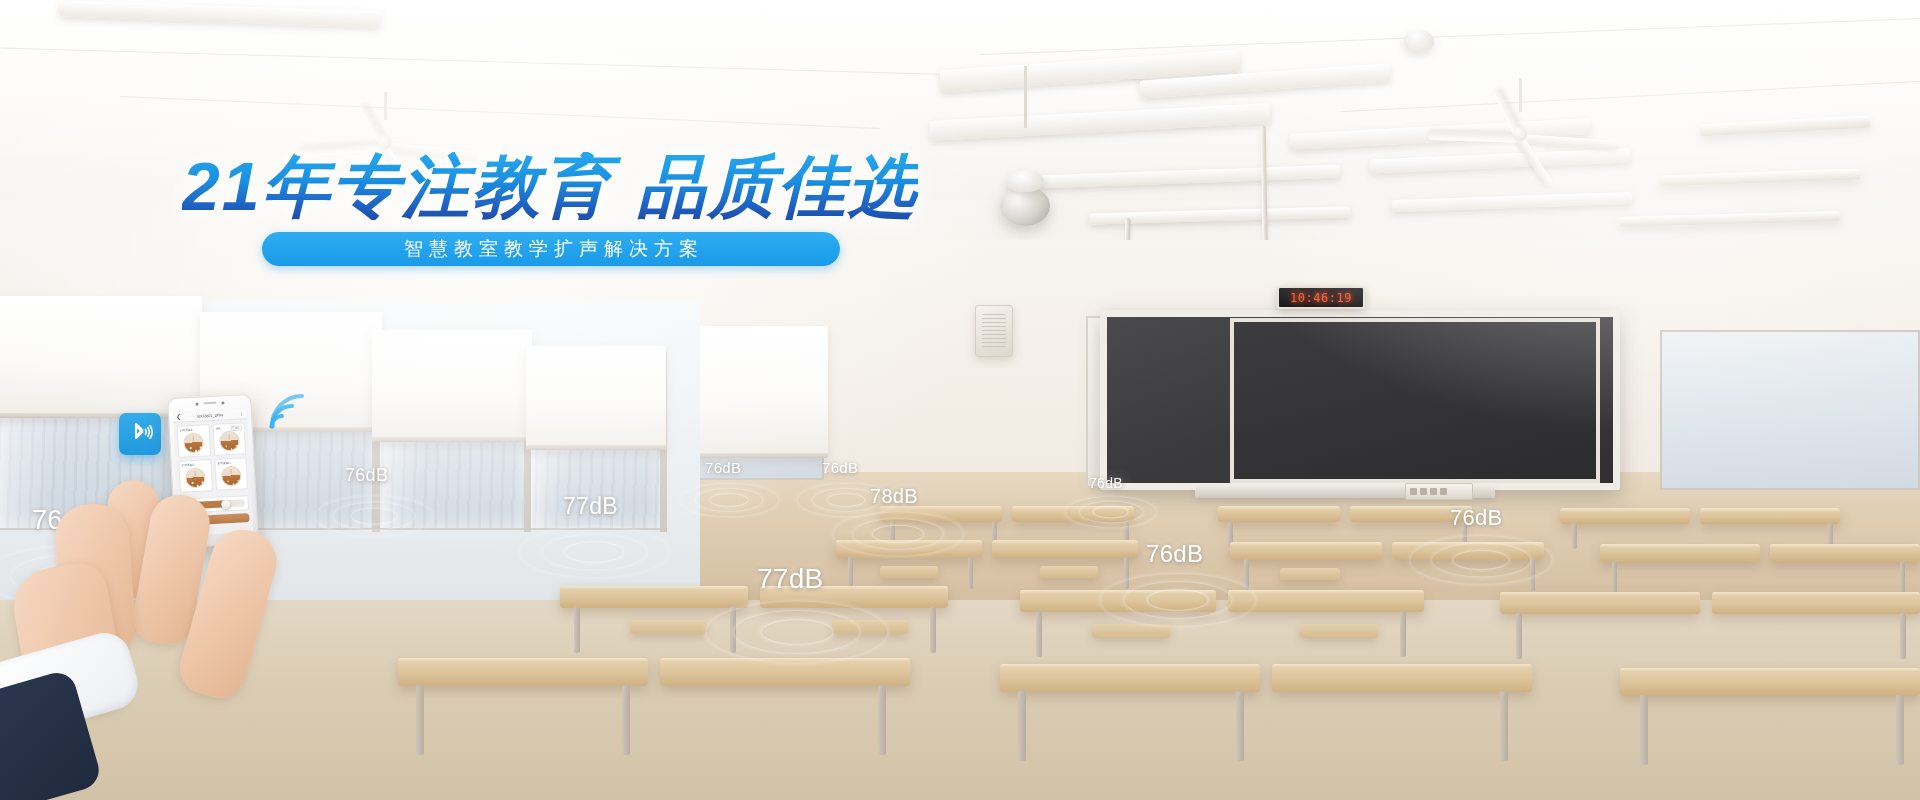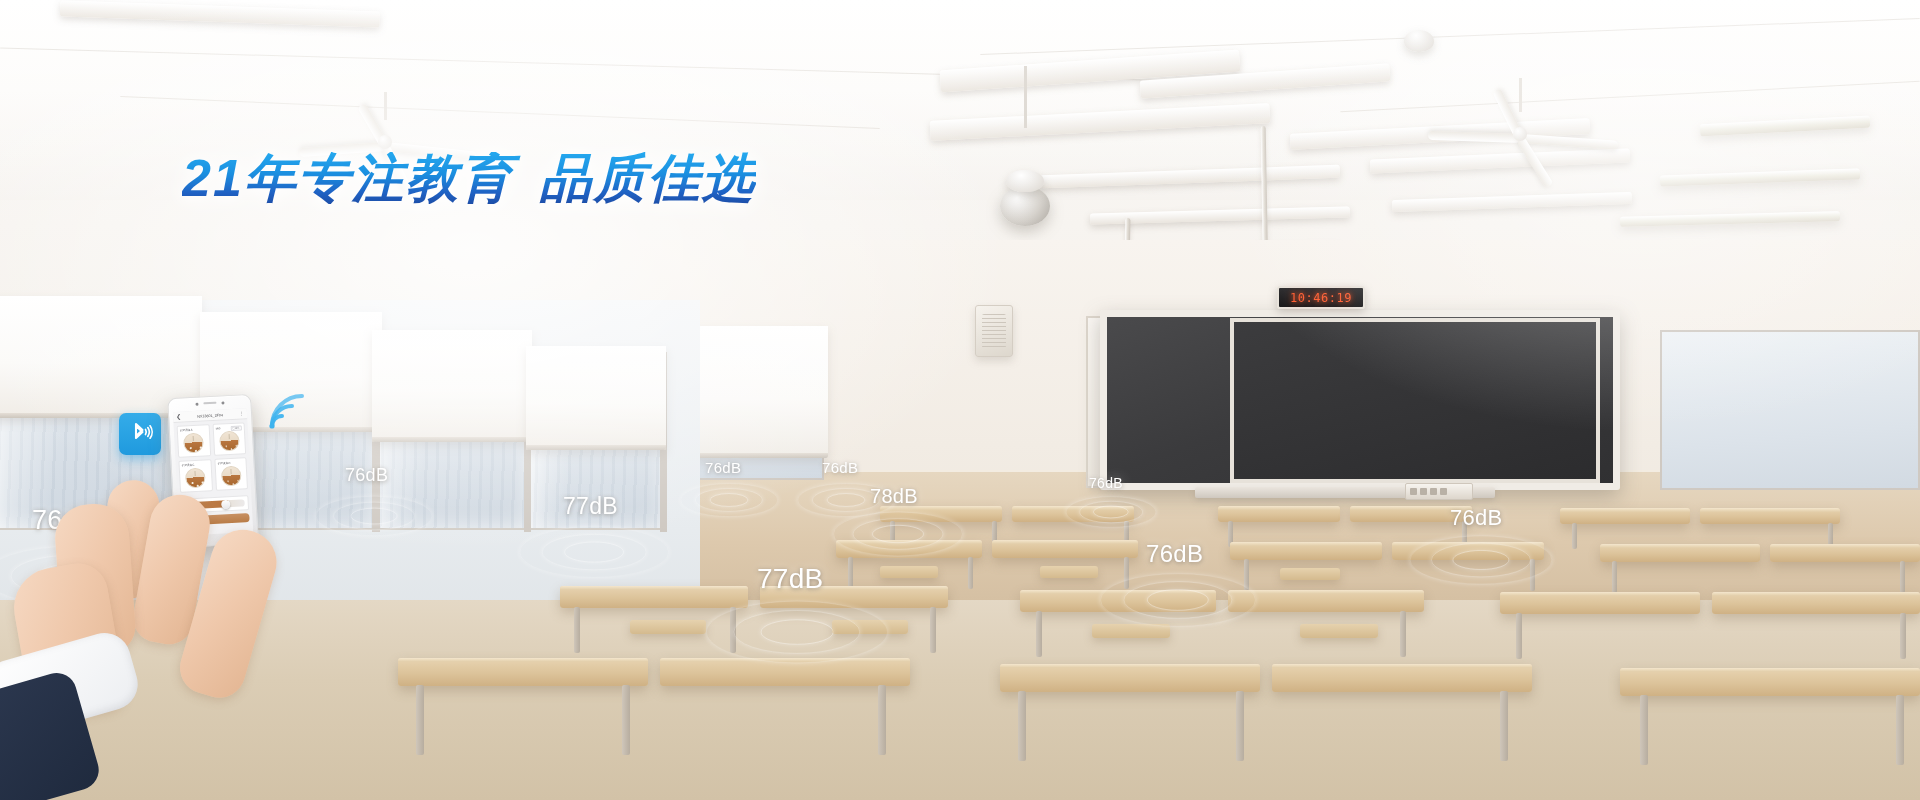--- a/index.html
+++ b/index.html
@@ -230,21 +230,21 @@
     border:1px solid rgba(255,255,255,.55);
     box-shadow:0 0 10px rgba(255,255,255,.35);
     transform:translate(-50%,-50%) scaleY(.34);
   }
   .ripple.r2{ border-color:rgba(255,255,255,.38); }
   .ripple.r3{ border-color:rgba(255,255,255,.24); }
 
   
   .headline{
     position:absolute; left:182px; top:152px;
-    font-size:52px; font-weight:700; font-style:italic;
+    font-size:68px; font-weight:700; font-style:italic;
     letter-spacing:2px; line-height:1;
     background:linear-gradient(180deg,#25a9ef 0%,#1b8fe0 42%,#1f62c4 78%,#1d4ea8 100%);
     -webkit-background-clip:text; background-clip:text;
     -webkit-text-fill-color:transparent; color:transparent;
     filter:drop-shadow(0 2px 6px rgba(255,255,255,.95)) drop-shadow(0 0 16px rgba(255,255,255,.85));
     white-space:nowrap;
   }
   .headline .gap{ display:inline-block; width:26px; }
 
   .pill{
@@ -591,20 +591,23 @@
       <div class="ripple" style="left: 1481px; top: 560px; width: 57.2px; height: 57.2px;"></div>
       <div class="ripple r2" style="left: 1481px; top: 560px; width: 100.1px; height: 100.1px;"></div>
       <div class="ripple r3" style="left: 1481px; top: 560px; width: 143px; height: 143px;"></div>
       <div class="db" style="left: 1450px; top: 505px; font-size: 22px;">76dB</div>
     </div>
 
   <div class="headline">
     <span>21年专注教育</span><span class="gap"></span><span>品质佳选</span>
   </div>
 
+  <div class="pill">
+    <span>智慧教室教学扩声解决方案</span>
+  </div>
 
 
   <div class="bt-badge">
     <svg width="26" height="28" viewBox="0 0 26 28" aria-hidden="true">
       <path d="M9 6 L15.5 12 L9 18 L9 4 L15.5 10 L9 16" fill="none" stroke="#ffffff" stroke-width="2.1" stroke-linecap="round" stroke-linejoin="round"></path>
       <path d="M18.5 9.5 a4.8 4.8 0 0 1 0 5" fill="none" stroke="#fff" stroke-width="1.7" stroke-linecap="round"></path>
       <path d="M20.8 7.6 a7.6 7.6 0 0 1 0 8.8" fill="none" stroke="#fff" stroke-width="1.7" stroke-linecap="round"></path>
       <path d="M23.1 5.8 a10.4 10.4 0 0 1 0 12.4" fill="none" stroke="#fff" stroke-width="1.7" stroke-linecap="round"></path>
     </svg>
   </div>

